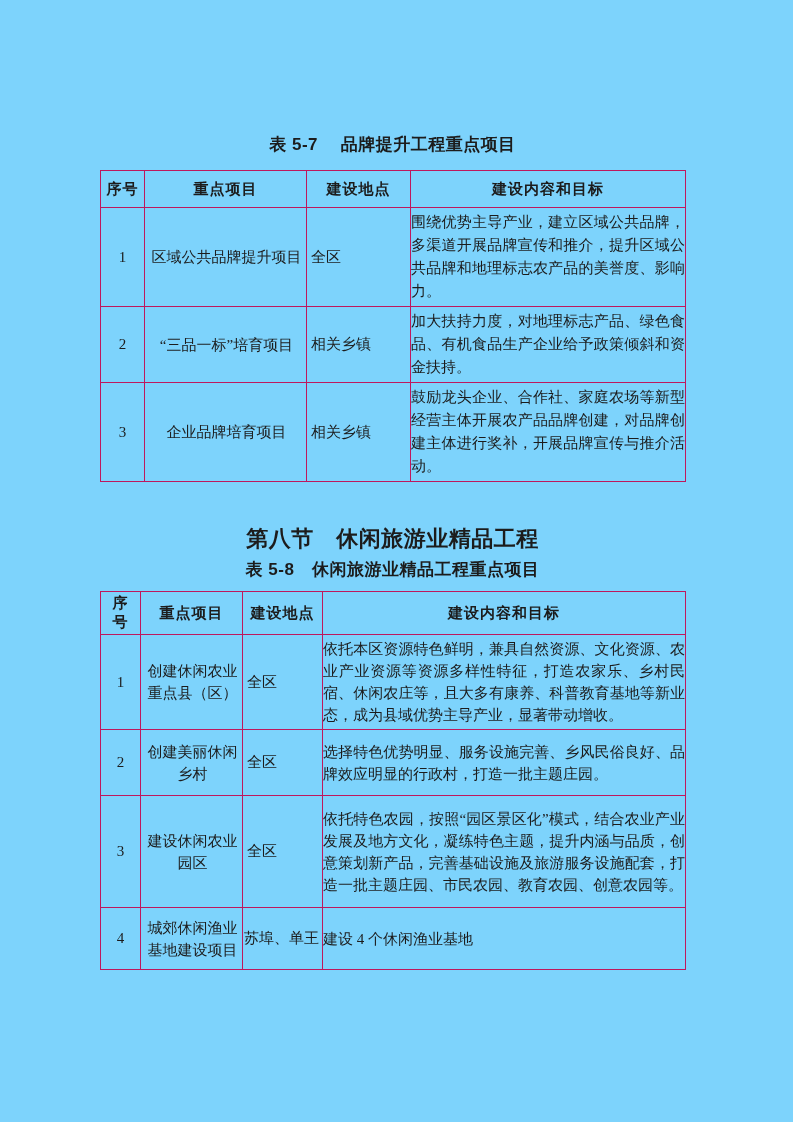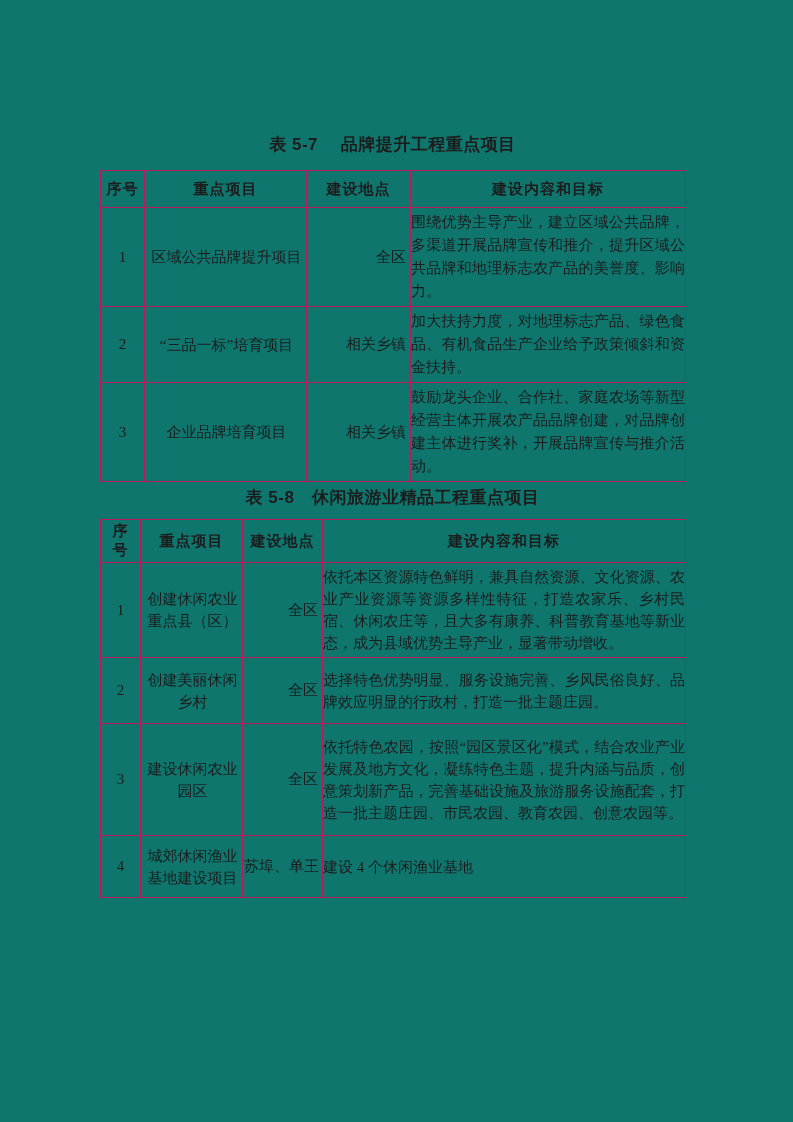--- a/index.html
+++ b/index.html
@@ -7,21 +7,21 @@
   body {
     width: 793px;
     height: 1122px;
     font-family: "Liberation Serif", serif;
     color: #1c1c1c;
     overflow: hidden;
   }
   .page {
     width: 793px;
     height: 1122px;
-    background: #0f766e;
+    background: #7dd3fc;
     padding: 133px 108px 0 100px;
   }
   
   .tbl-title {
     font-family: "Liberation Sans", sans-serif;
     font-weight: bold;
     font-size: 17px;
     line-height: 24px;
     text-align: center;
     letter-spacing: 0.5px;
@@ -58,21 +58,21 @@
     vertical-align: middle;
     padding: 2px 4px;
   }
   th {
     text-align: center;
     font-weight: 600;
     letter-spacing: 1px;
   }
   td.c-no   { text-align: center; }
   td.c-proj { text-align: center; padding-left: 6px; line-height: 22px; }
-  td.c-loc  { text-align: right; }
+  td.c-loc  { text-align: left; }
   td.c-content {
     text-align: justify;
     padding: 3px 0;
     line-height: 23px;
   }
   .t1 tr.hdr { height: 37px; }
   .t1 tr.r0 { height: 84px; }
   .t1 tr.r1 { height: 52px; }
   .t1 tr.r2 { height: 67px; }
   .t2 tr.hdr { height: 38px; }
@@ -125,20 +125,21 @@
       </tr>
       <tr class="r2">
         <td class="c-no">3</td>
         <td class="c-proj">企业品牌培育项目</td>
         <td class="c-loc">相关乡镇</td>
         <td class="c-content">鼓励龙头企业、合作社、家庭农场等新型经营主体开展农产品品牌创建，对品牌创建主体进行奖补，开展品牌宣传与推介活动。</td>
       </tr>
     </tbody>
   </table>
 
+  <div class="section-heading">第八节　休闲旅游业精品工程</div>
 
 
   <div class="tbl-title second">表 5-8　休闲旅游业精品工程重点项目</div>
 
   <table class="t2">
     <colgroup>
       <col style="width:40px">
         <col style="width:102px">
         <col style="width:80px">
         <col style="width:363px">

